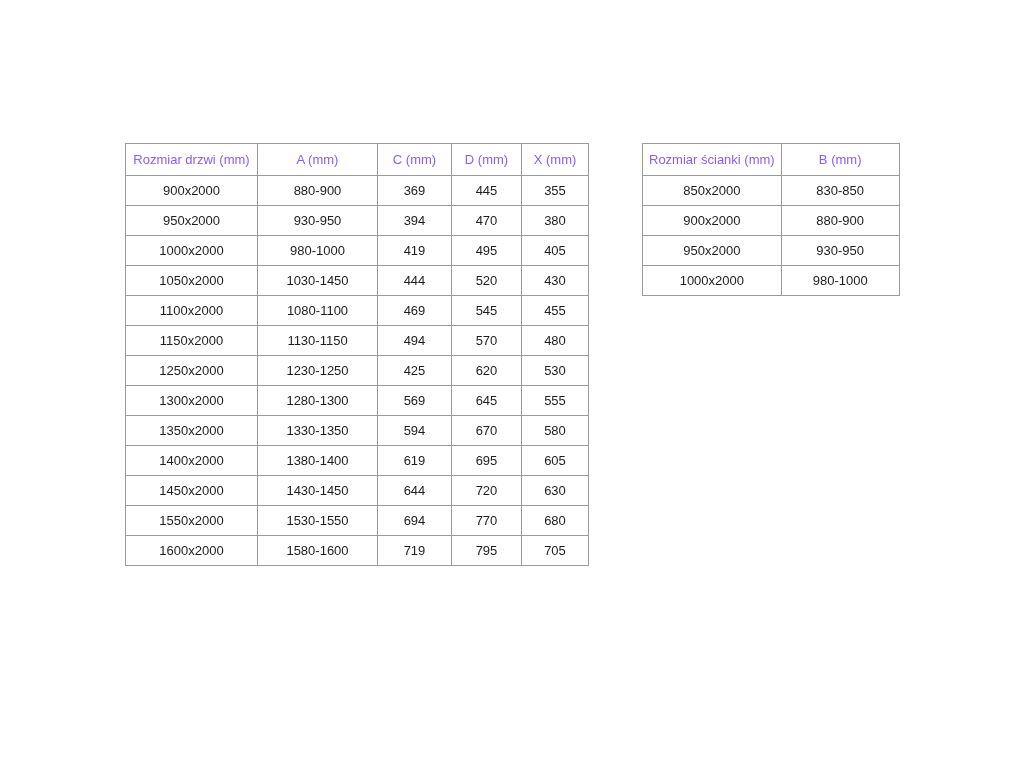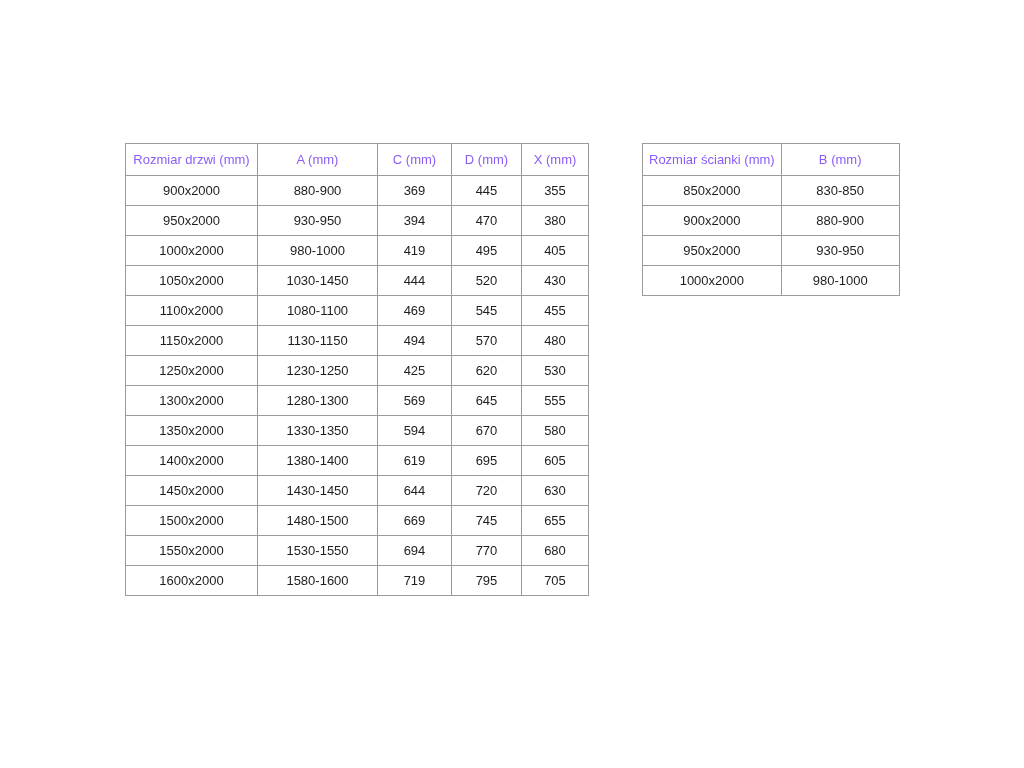--- a/index.html
+++ b/index.html
@@ -143,27 +143,20 @@
           <td>605</td>
         </tr>
         <tr>
           <td>1450x2000</td>
           <td>1430-1450</td>
           <td>644</td>
           <td>720</td>
           <td>630</td>
         </tr>
         <tr>
-          <td>1500x2000</td>
-          <td>1480-1500</td>
-          <td>669</td>
-          <td>745</td>
-          <td>655</td>
-        </tr>
-        <tr>
           <td>1550x2000</td>
           <td>1530-1550</td>
           <td>694</td>
           <td>770</td>
           <td>680</td>
         </tr>
         <tr>
           <td>1600x2000</td>
           <td>1580-1600</td>
           <td>719</td>

